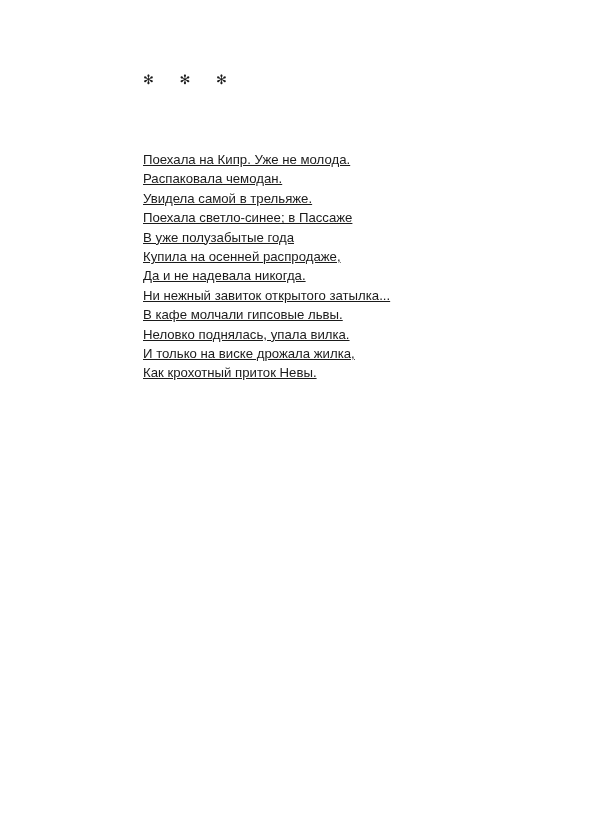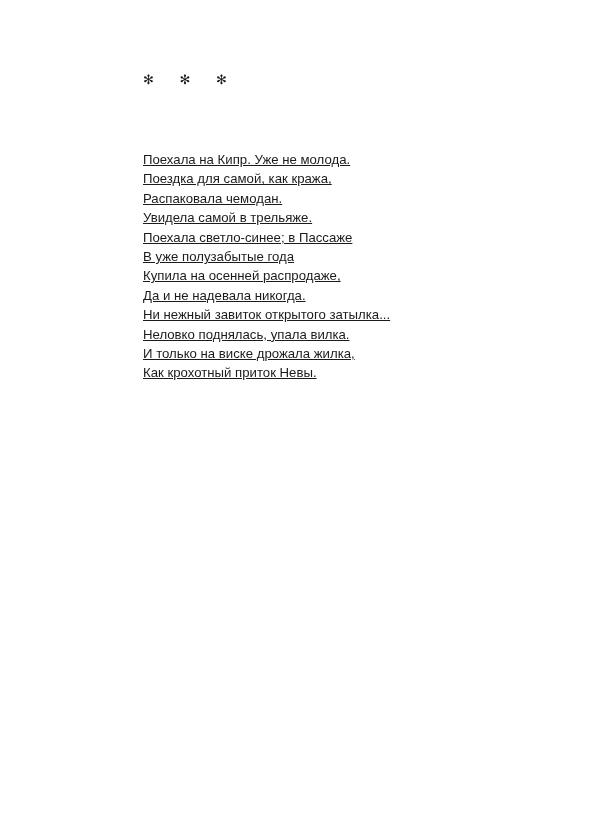--- a/index.html
+++ b/index.html
@@ -59,28 +59,28 @@
 </style>
 </head>
 <body>
 
 <div class="page">
 
   <div class="poem-divider">✻   ✻   ✻</div>
 
   <div class="poem-body">
     <div class="poem-line">Поехала на Кипр. Уже не молода.</div>
-    <div class="poem-line">Поездка для самой, как кража,</div>
     <div class="poem-line">Распаковала чемодан.</div>
     <div class="poem-line">Увидела самой в трельяже.</div>
     <div class="poem-line">Поехала светло-синее; в Пассаже</div>
     <div class="poem-line">В уже полузабытые года</div>
     <div class="poem-line">Купила на осенней распродаже,</div>
     <div class="poem-line">Да и не надевала никогда.</div>
     <div class="poem-line">Ни нежный завиток открытого затылка...</div>
+    <div class="poem-line">В кафе молчали гипсовые львы.</div>
     <div class="poem-line">Неловко поднялась, упала вилка.</div>
     <div class="poem-line">И только на виске дрожала жилка,</div>
     <div class="poem-line">Как крохотный приток Невы.</div>
   </div>
 
   <div class="page-number">
     <span>45</span>
   </div>
 
 </div>

